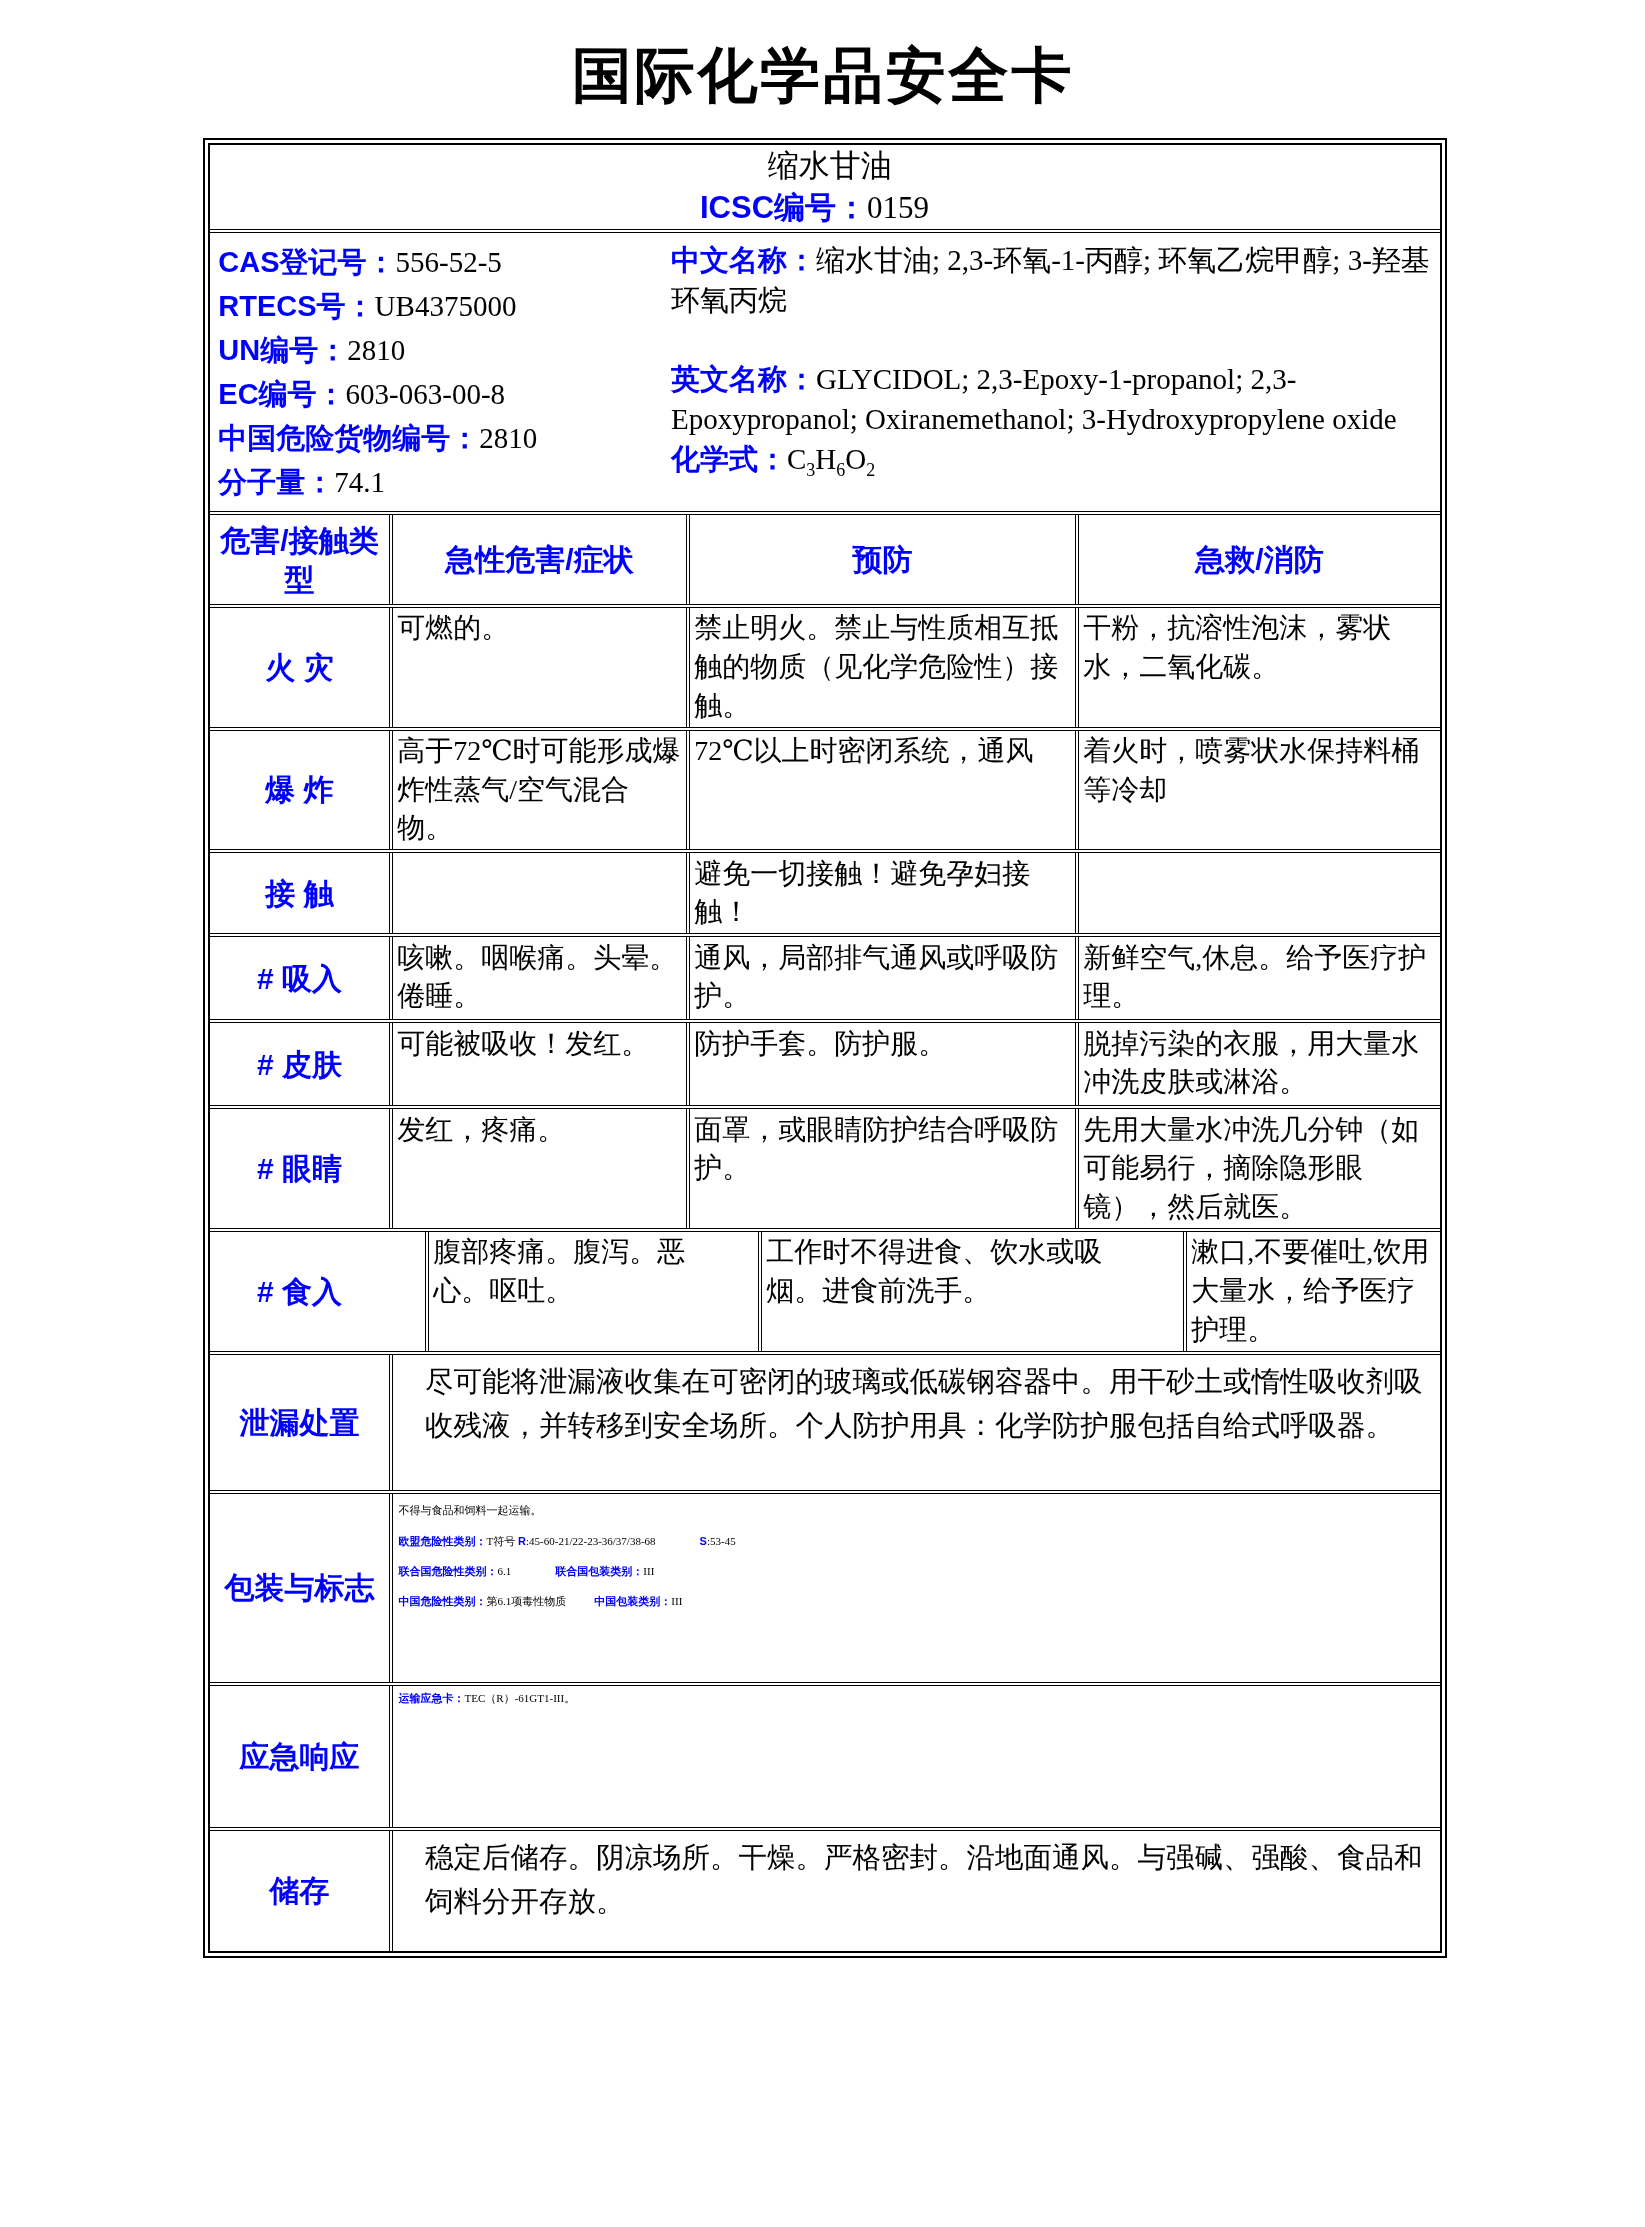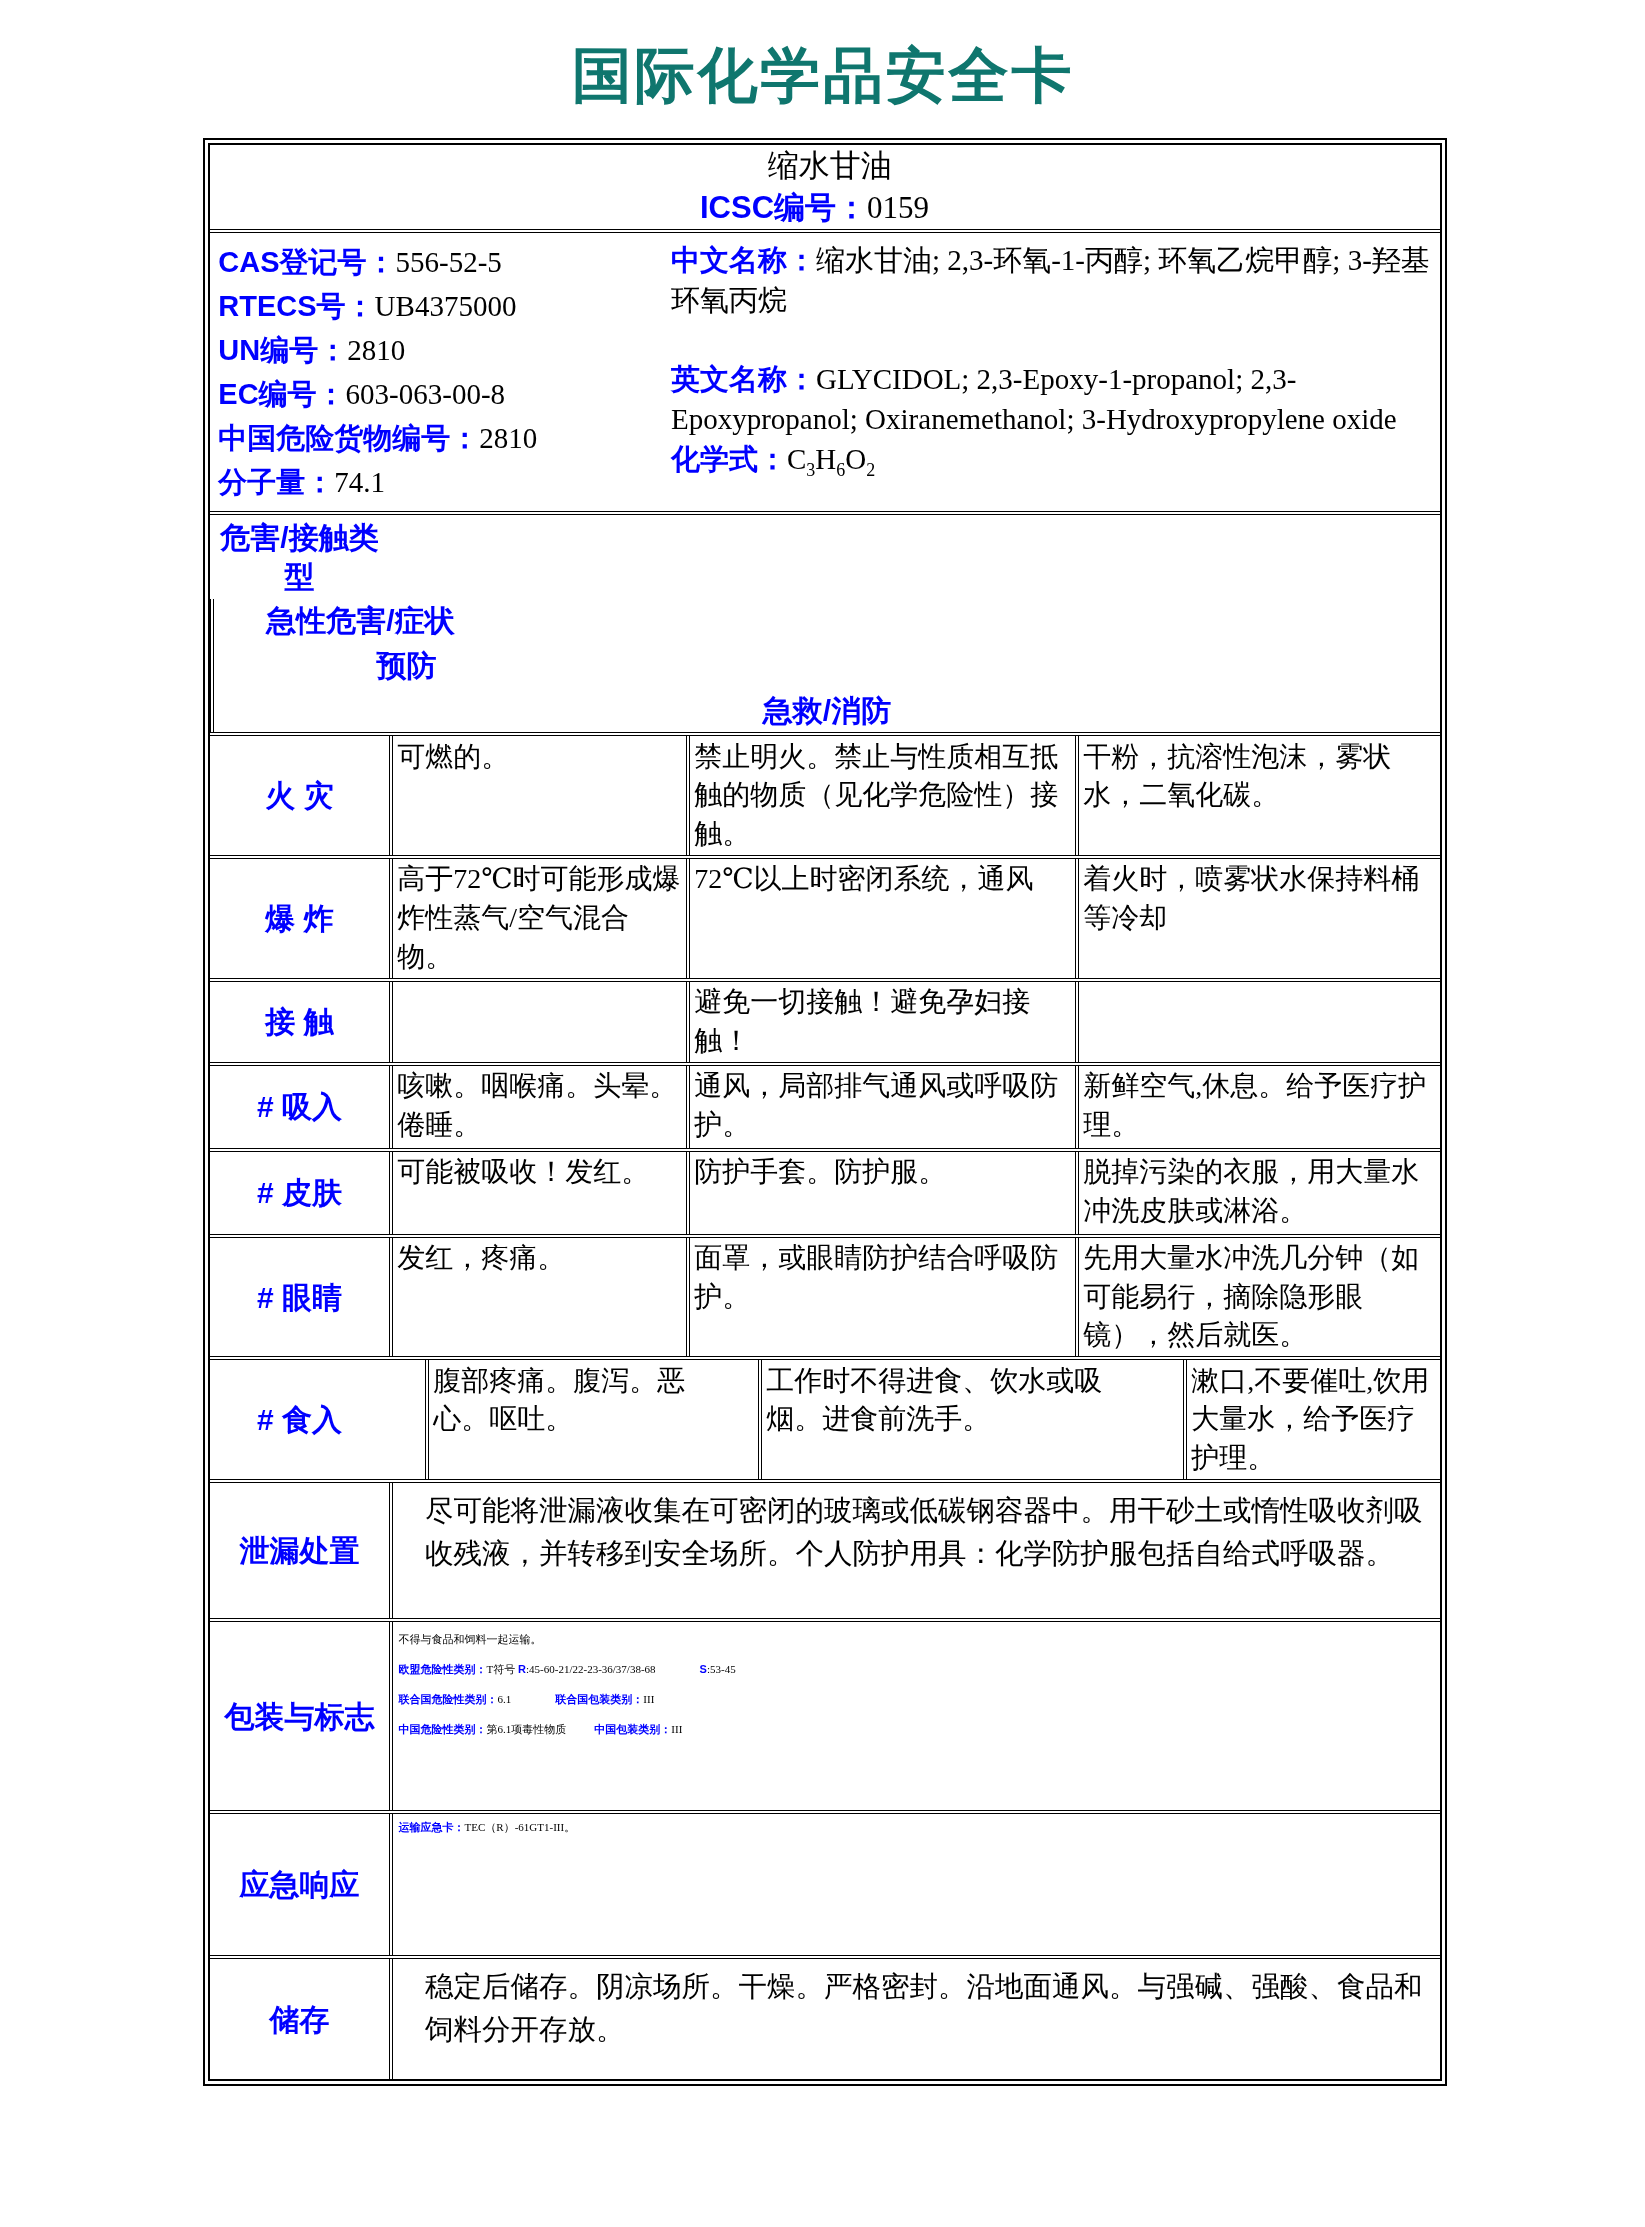--- a/index.html
+++ b/index.html
@@ -8,21 +8,21 @@
     width: 1646px; height: 2227px;
     position: relative;
     font-family: "Liberation Serif", "DejaVu Serif", serif;
     color: #000000;
   }
   .page-title {
     margin-top: 36px;
     text-align: center;
     font-size: 60px;
     font-weight: bold;
-    color: #0f766e;
+    color: #000000;
     letter-spacing: 2.8px;
     font-family: Liberation Mono, monospace;
   }
   .card {
     margin: 21px 0 0 203px;
     width: 1244px;
     border: 7px double #000000;
     background: #ffffff;
   }
   .row { display: flex; border-top: 4.2px double #000000; }
@@ -55,21 +55,21 @@
   .c3 { width: 389px; }
   .c4 { flex: 1; }
   .center-cell {
     display: flex; align-items: center; justify-content: center;
     text-align: center;
     color: #0000ff; font-weight: bold;
     font-family: "Liberation Sans", "DejaVu Sans", sans-serif;
     font-size: 30px; line-height: 1.3;
     padding: 2.8px 4.2px;
   }
-  .hdr-row { min-height: 93px; flex-direction: column; }
+  .hdr-row { min-height: 93px; }
   .hz-row .content { font-size: 28px; line-height: 1.38; padding: 1.4px 4.2px; }
   .r-fire { min-height: 122px; }
   .r-expl { min-height: 115px; }
   .r-cont { min-height: 78px; }
   .r-inh  { min-height: 86px; }
   .r-skin { min-height: 86px; }
   .r-eye  { min-height: 115px; }
   .r-ing  { min-height: 86px; gap: 36px; }
 
   

